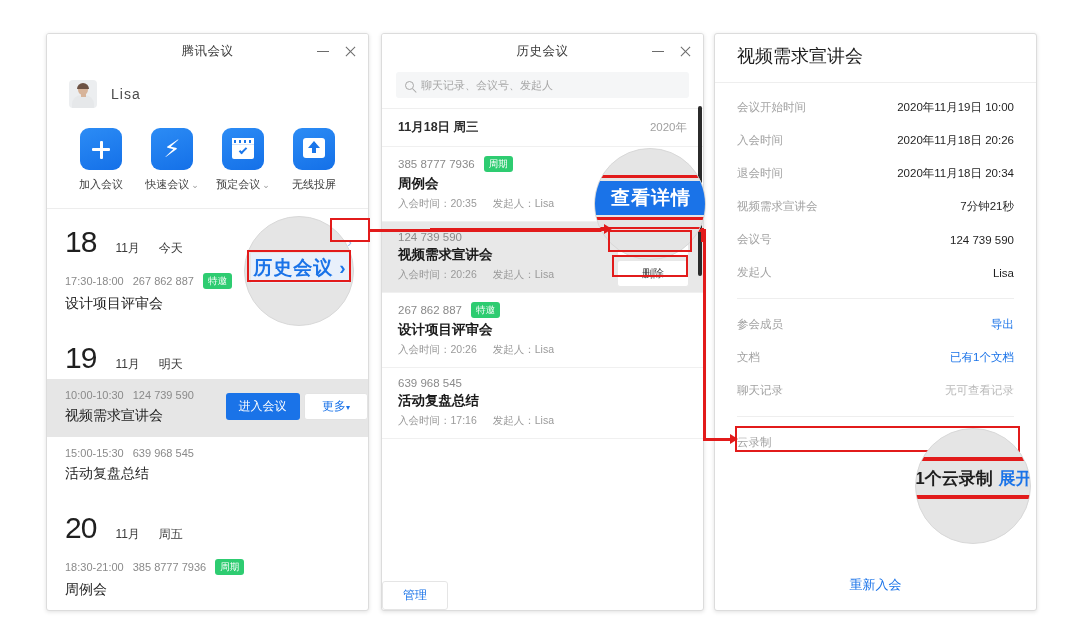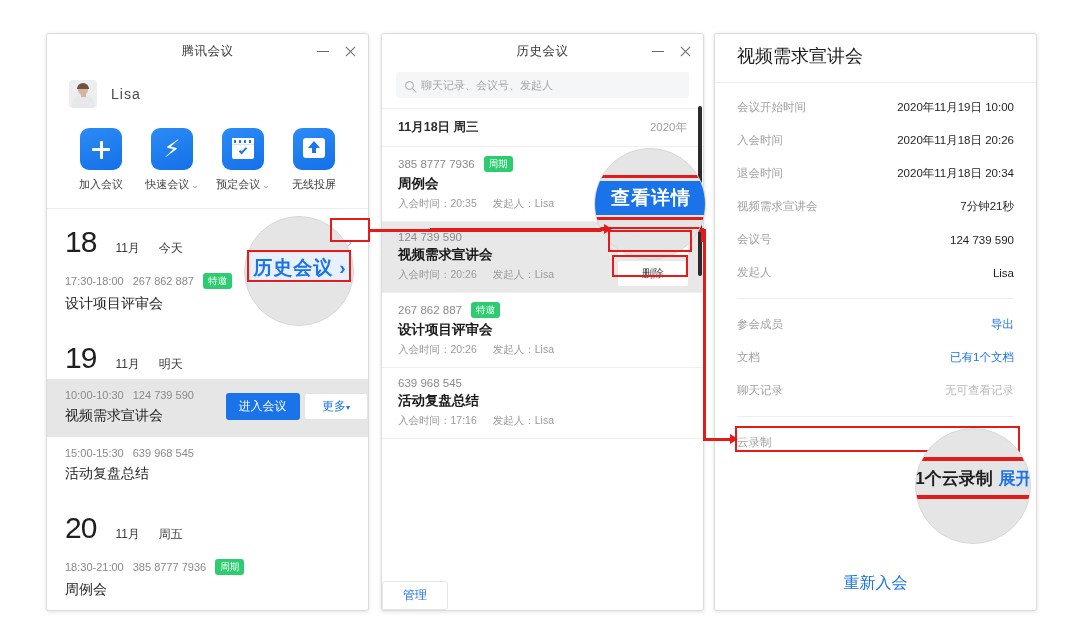--- a/index.html
+++ b/index.html
@@ -227,21 +227,21 @@
   .d-sep { height:1px; background:#eeeeee; }
   .drow {
     display:flex; align-items:center; justify-content:space-between;
     padding: 9px 22px; font-size: 11.5px;
   }
   .drow .k { color:#a2a2a2; }
   .drow .v { color:#1f1f1f; }
   .drow .v.link { color:#1a73e8; }
   .drow .v.muted { color:#b9b9b9; }
   .rejoin-wrap { position:absolute; left:0; right:0; bottom: 16px; text-align:center; }
-  .btn-rejoin { color:#1a73e8; font-size: 16px; }
+  .btn-rejoin { color:#1a73e8; font-size: 13px; }
 
   
   .anno { position:absolute; pointer-events:none; }
   .redbox { border: 2.5px solid #e21b1b; }
   .redline { background:#e21b1b; }
   .circle-mag {
     border-radius: 50%; border: 1px solid #d8d8d8; background:#e5e5e5;
     overflow: hidden;
   }
   .zoomtext {

